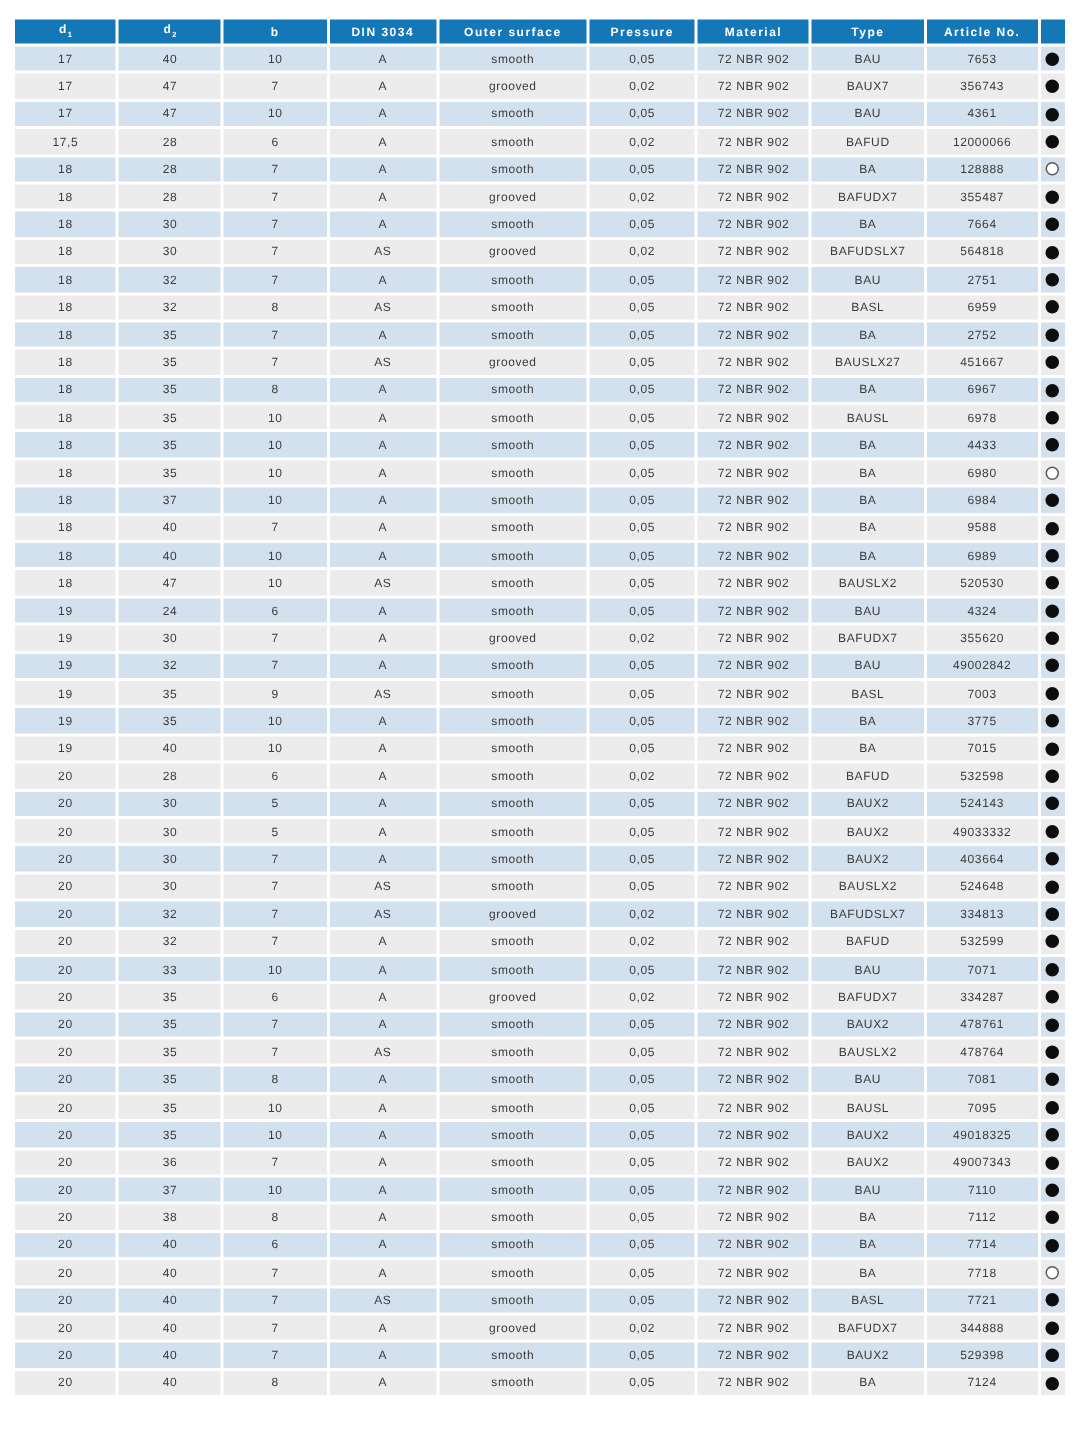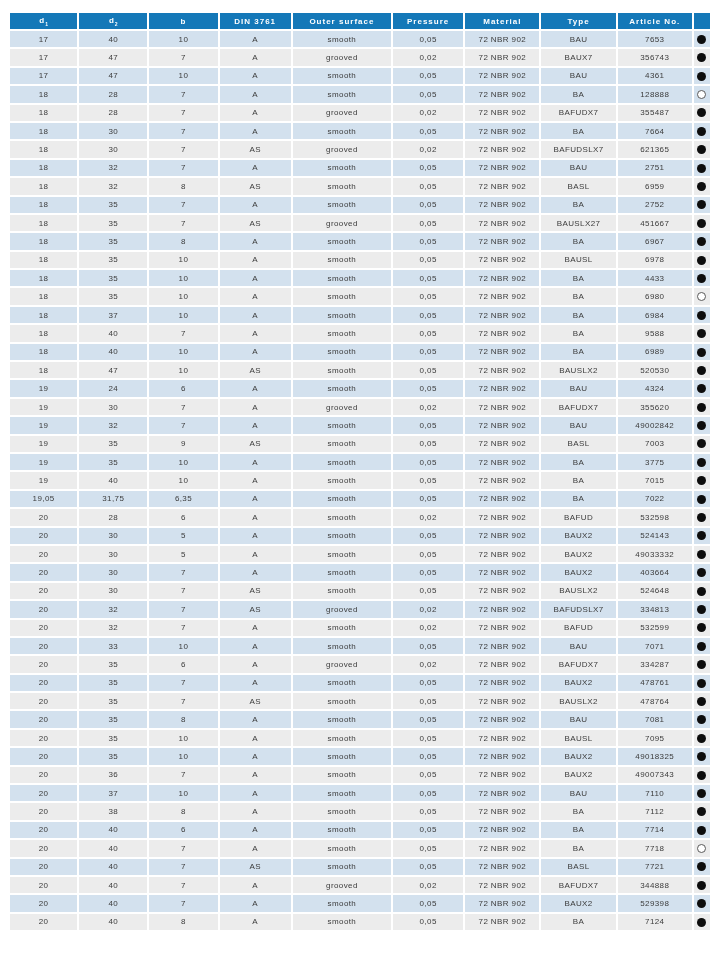--- a/index.html
+++ b/index.html
@@ -77,21 +77,21 @@
         <col style="width: 74px;">
         <col style="width: 74px;">
         <col style="width: 74px;">
         <col style="width: 16px;">
       </colgroup>
     <thead>
       <tr id="header-row">
           <th><span>d</span><span class="sub">1</span></th>
           <th><span>d</span><span class="sub">2</span></th>
           <th><span>b</span></th>
-          <th><span>DIN 3761</span></th>
+          <th><span>DIN 3034</span></th>
           <th><span>Outer surface</span></th>
           <th><span>Pressure</span></th>
           <th><span>Material</span></th>
           <th><span>Type</span></th>
           <th><span>Article No.</span></th>
           <th><span></span></th>
         </tr>
     </thead>
     <tbody id="table-body">
         <tr class="stripe-blue">
@@ -123,20 +123,32 @@
           <td>47</td>
           <td>10</td>
           <td>A</td>
           <td>smooth</td>
           <td>0,05</td>
           <td>72 NBR 902</td>
           <td>BAU</td>
           <td>4361</td>
           <td><span class="dot dot-filled"></span></td>
         </tr>
+        <tr class="stripe-gray">
+          <td>17,5</td>
+          <td>28</td>
+          <td>6</td>
+          <td>A</td>
+          <td>smooth</td>
+          <td>0,02</td>
+          <td>72 NBR 902</td>
+          <td>BAFUD</td>
+          <td>12000066</td>
+          <td><span class="dot dot-filled"></span></td>
+        </tr>
         <tr class="stripe-blue">
           <td>18</td>
           <td>28</td>
           <td>7</td>
           <td>A</td>
           <td>smooth</td>
           <td>0,05</td>
           <td>72 NBR 902</td>
           <td>BA</td>
           <td>128888</td>
@@ -168,21 +180,21 @@
         </tr>
         <tr class="stripe-gray">
           <td>18</td>
           <td>30</td>
           <td>7</td>
           <td>AS</td>
           <td>grooved</td>
           <td>0,02</td>
           <td>72 NBR 902</td>
           <td>BAFUDSLX7</td>
-          <td>621365</td>
+          <td>564818</td>
           <td><span class="dot dot-filled"></span></td>
         </tr>
         <tr class="stripe-blue">
           <td>18</td>
           <td>32</td>
           <td>7</td>
           <td>A</td>
           <td>smooth</td>
           <td>0,05</td>
           <td>72 NBR 902</td>
@@ -385,32 +397,20 @@
         <tr class="stripe-gray">
           <td>19</td>
           <td>40</td>
           <td>10</td>
           <td>A</td>
           <td>smooth</td>
           <td>0,05</td>
           <td>72 NBR 902</td>
           <td>BA</td>
           <td>7015</td>
-          <td><span class="dot dot-filled"></span></td>
-        </tr>
-        <tr class="stripe-blue">
-          <td>19,05</td>
-          <td>31,75</td>
-          <td>6,35</td>
-          <td>A</td>
-          <td>smooth</td>
-          <td>0,05</td>
-          <td>72 NBR 902</td>
-          <td>BA</td>
-          <td>7022</td>
           <td><span class="dot dot-filled"></span></td>
         </tr>
         <tr class="stripe-gray">
           <td>20</td>
           <td>28</td>
           <td>6</td>
           <td>A</td>
           <td>smooth</td>
           <td>0,02</td>
           <td>72 NBR 902</td>

